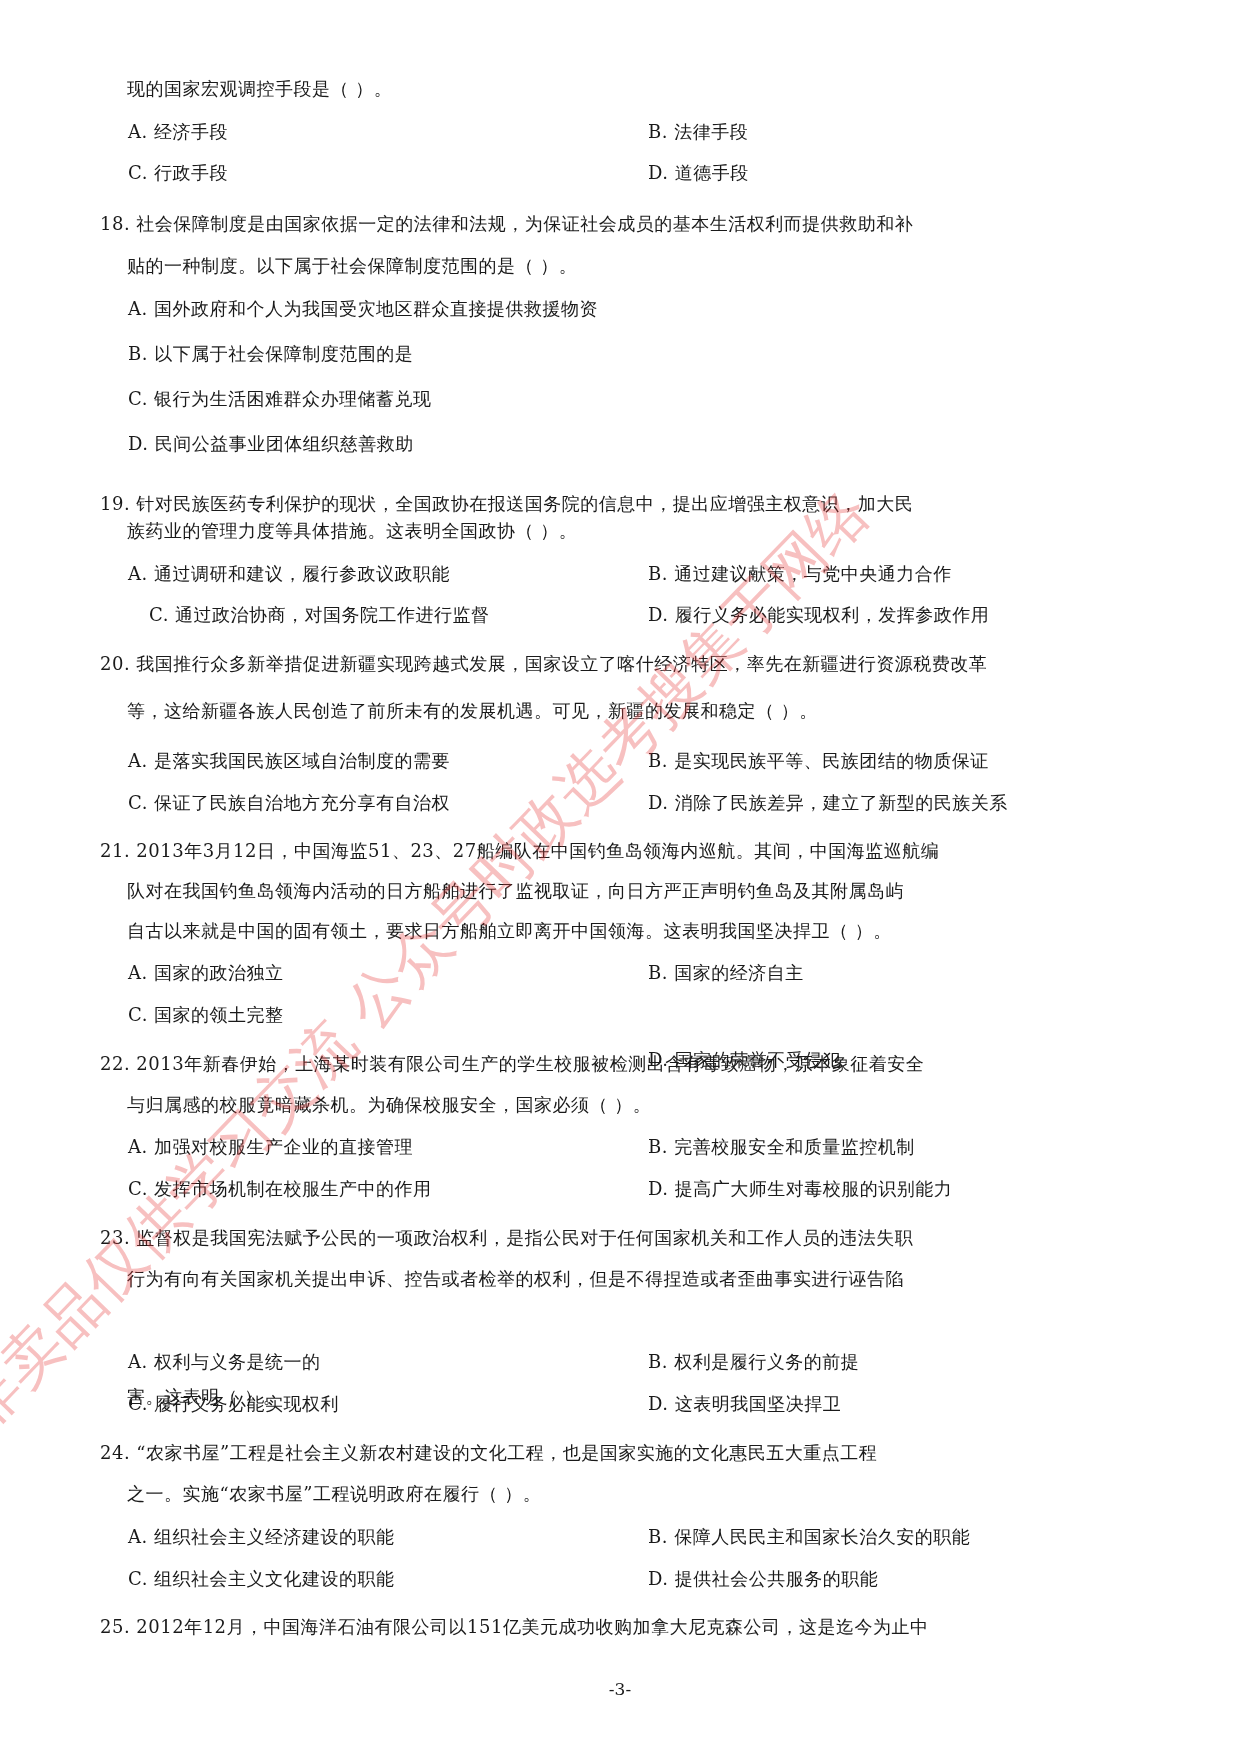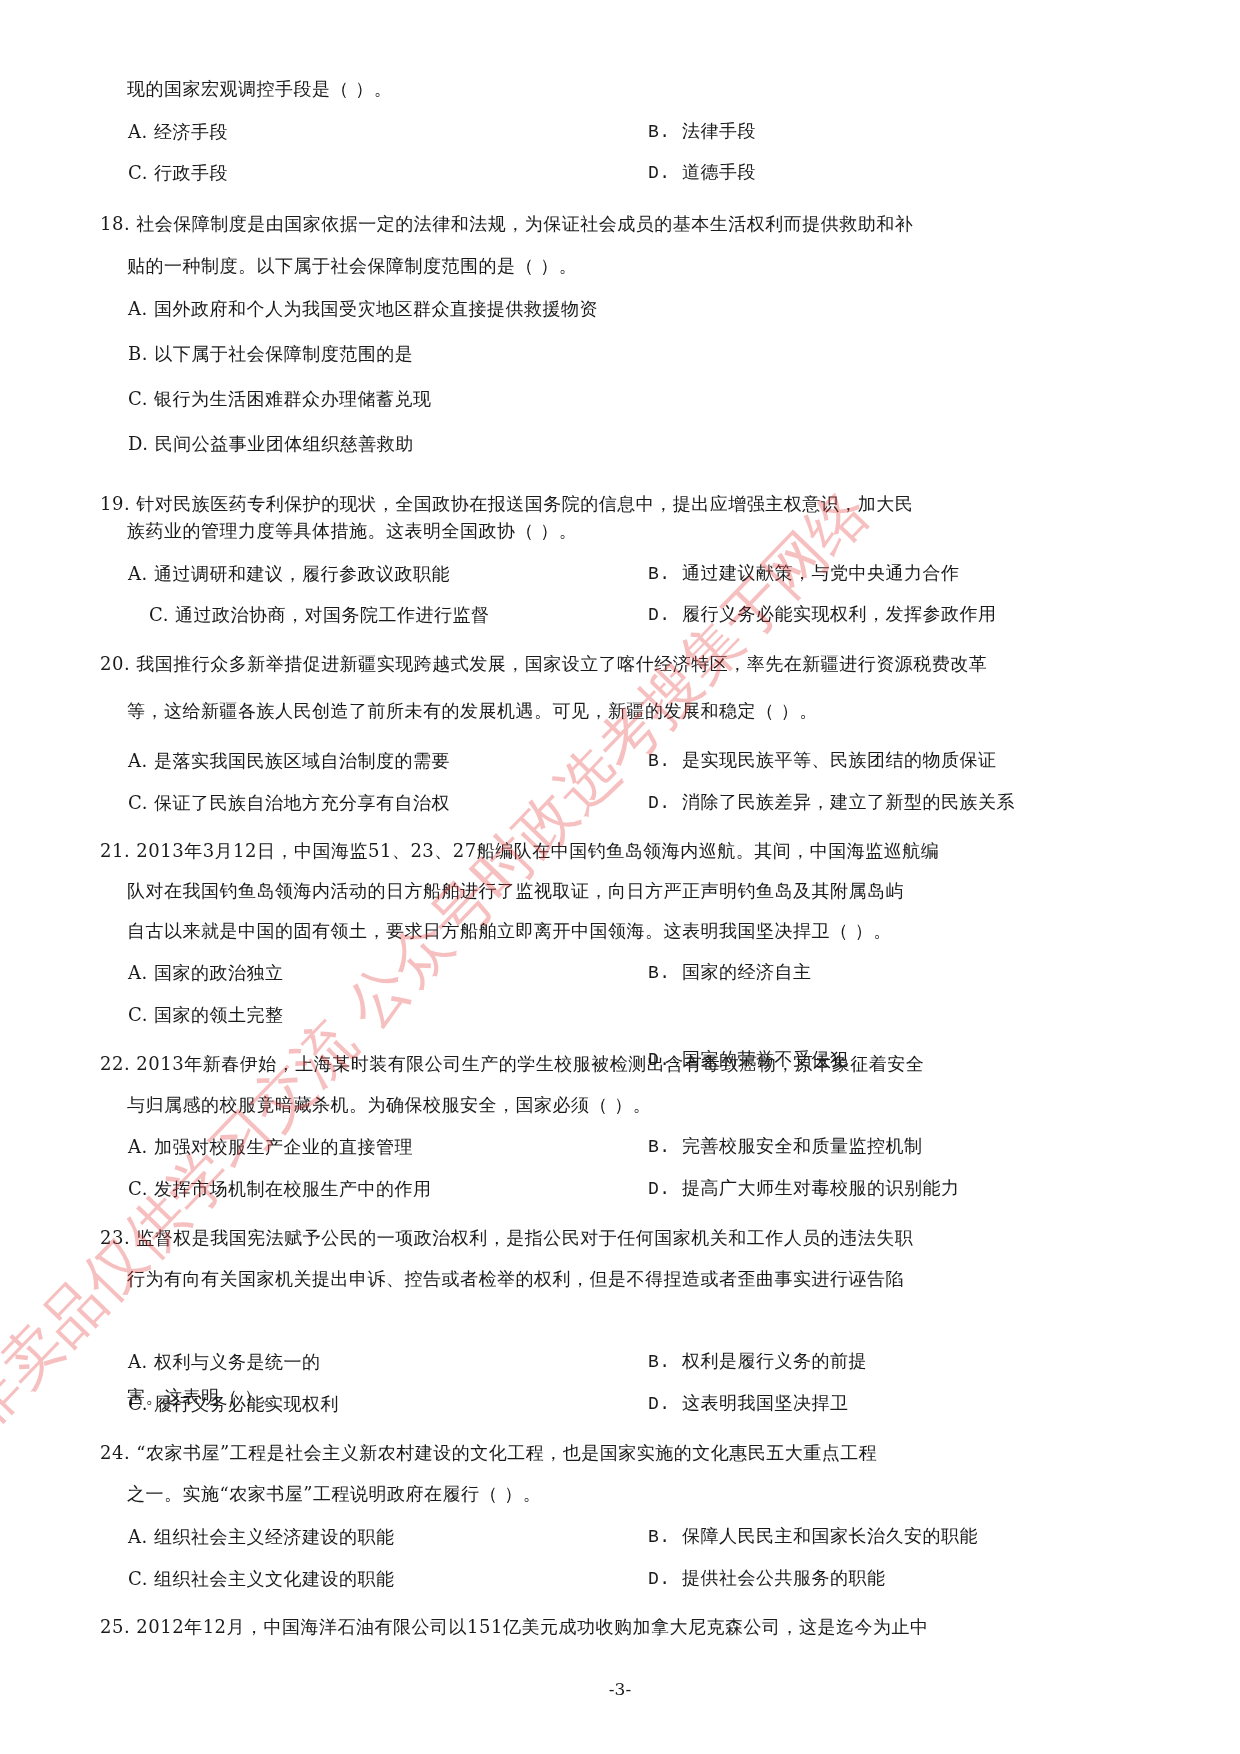--- a/index.html
+++ b/index.html
@@ -9,21 +9,21 @@
       color: #1a1a1a;
     }
     .page { position: absolute; left: 0; top: 0; width: 1240px; height: 1754px; }
     .line {
       position: absolute; font-size: 18px; line-height: 26px; white-space: nowrap;
       letter-spacing: 0.5px;
     }
     .stem { left: 100px; }
     .cont { left: 127px; }
     .optA { left: 128px; }
-    .optB { left: 648px; font-family: Liberation Mono, monospace; }
+    .optB { left: 648px; }
     .page-num {
       position: absolute; left: 0; width: 1240px; top: 1678px; text-align: center;
       font-size: 17px; line-height: 22px;
     }
     .watermark {
       position: absolute; color: rgba(230, 60, 60, 0.32);
       font-family: "DejaVu Sans", sans-serif; white-space: nowrap;
       transform-origin: left center; pointer-events: none;
     }
   </style>

